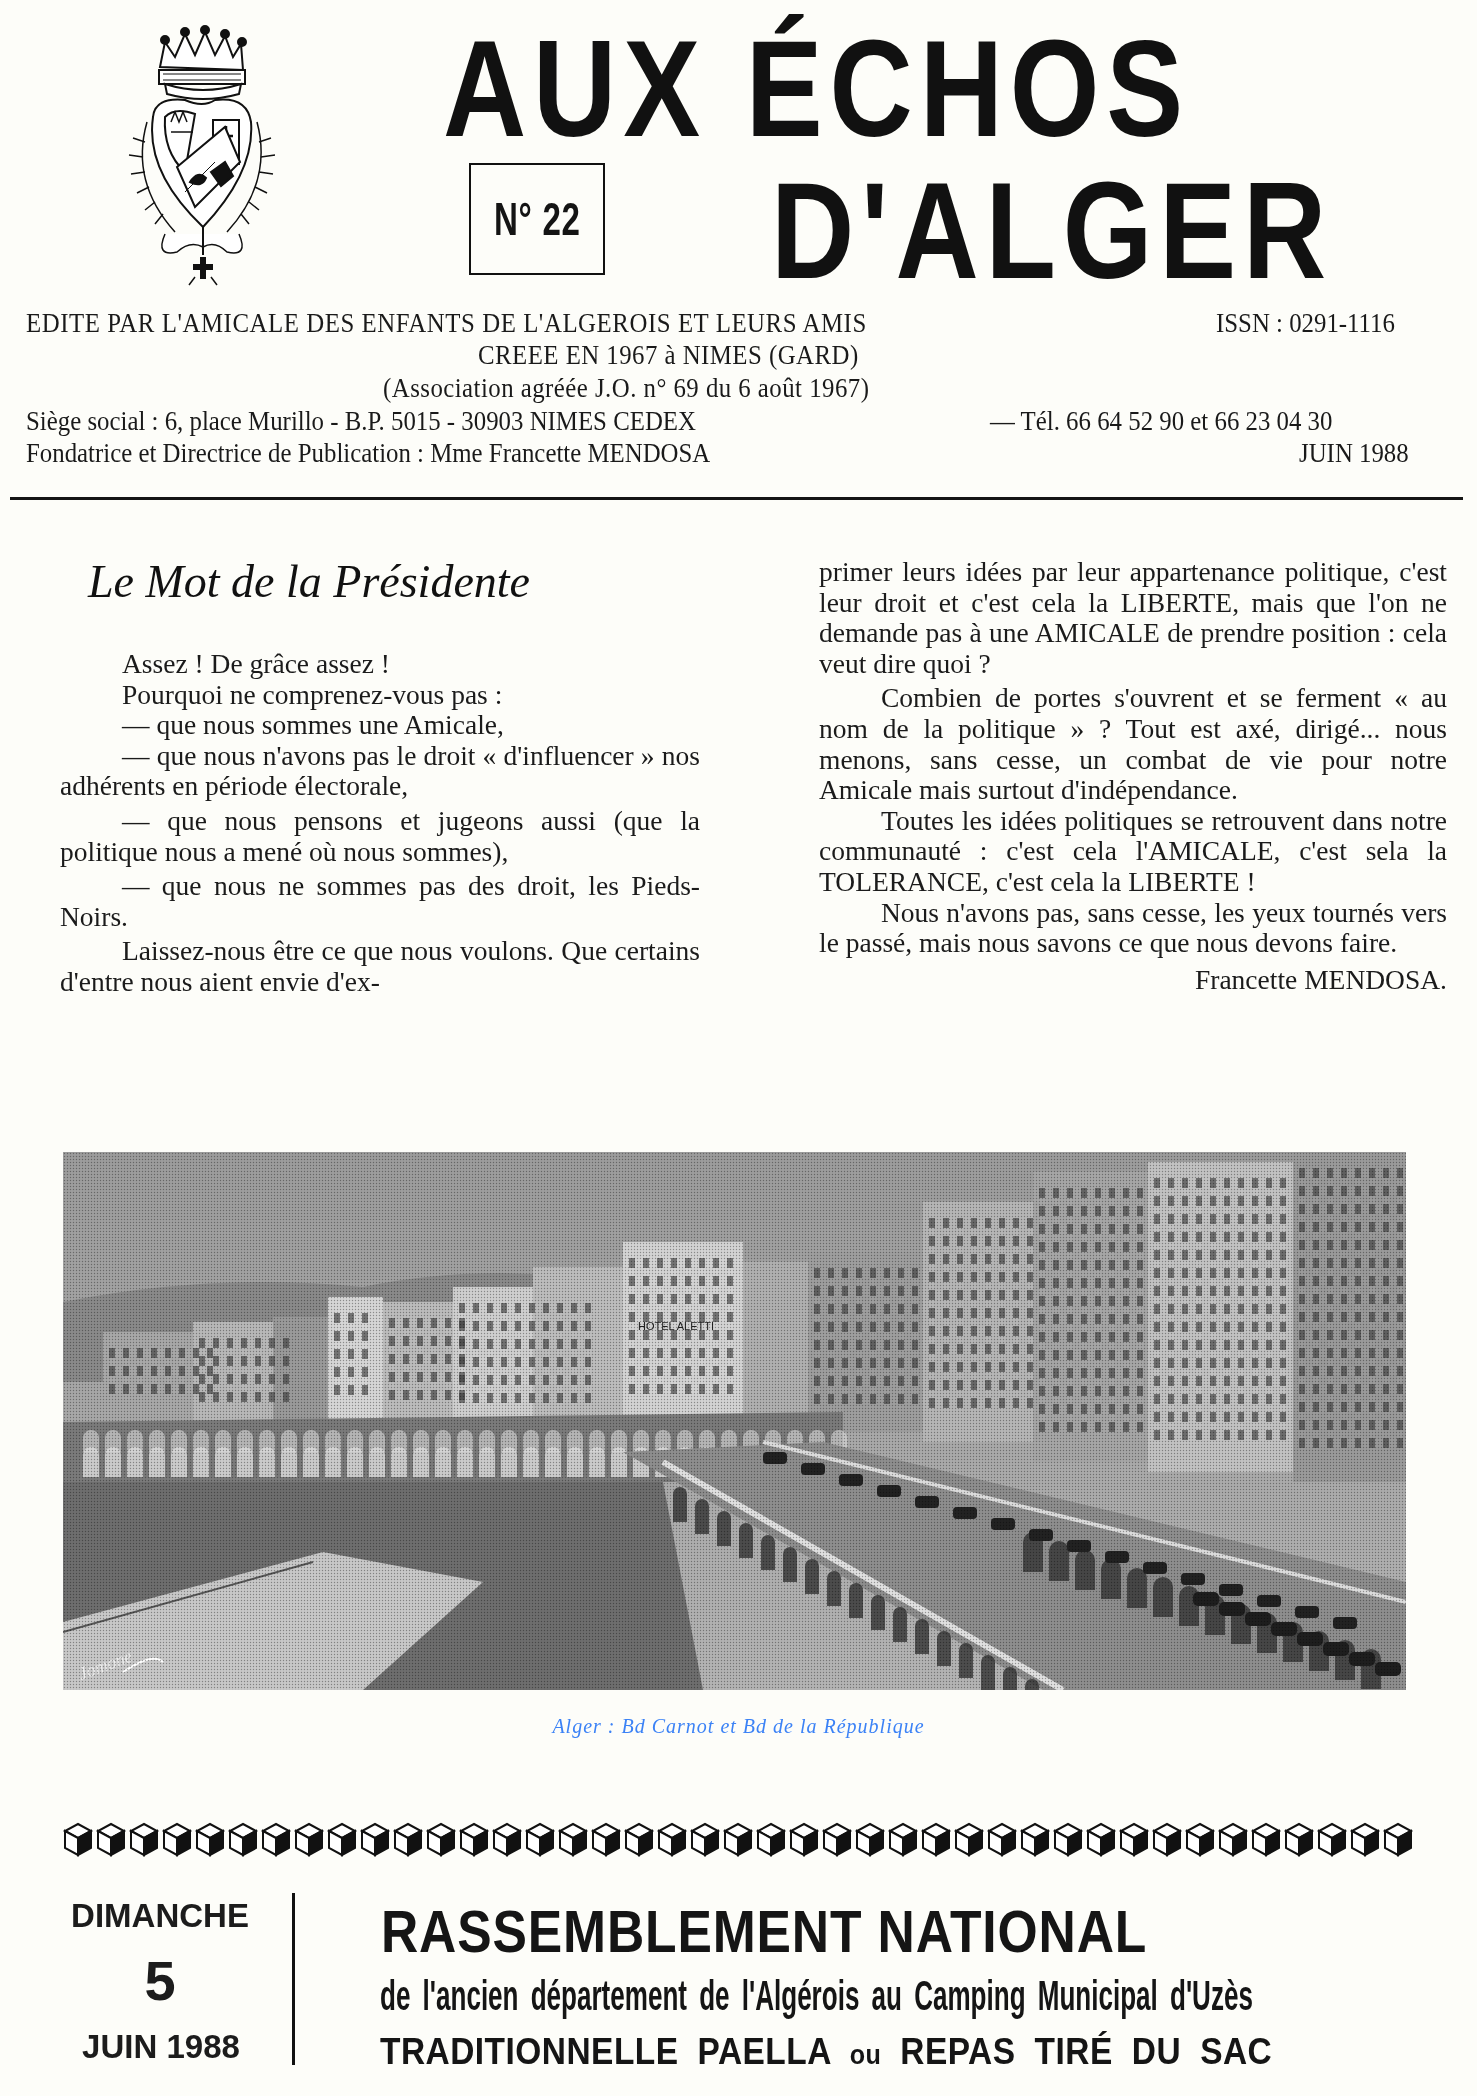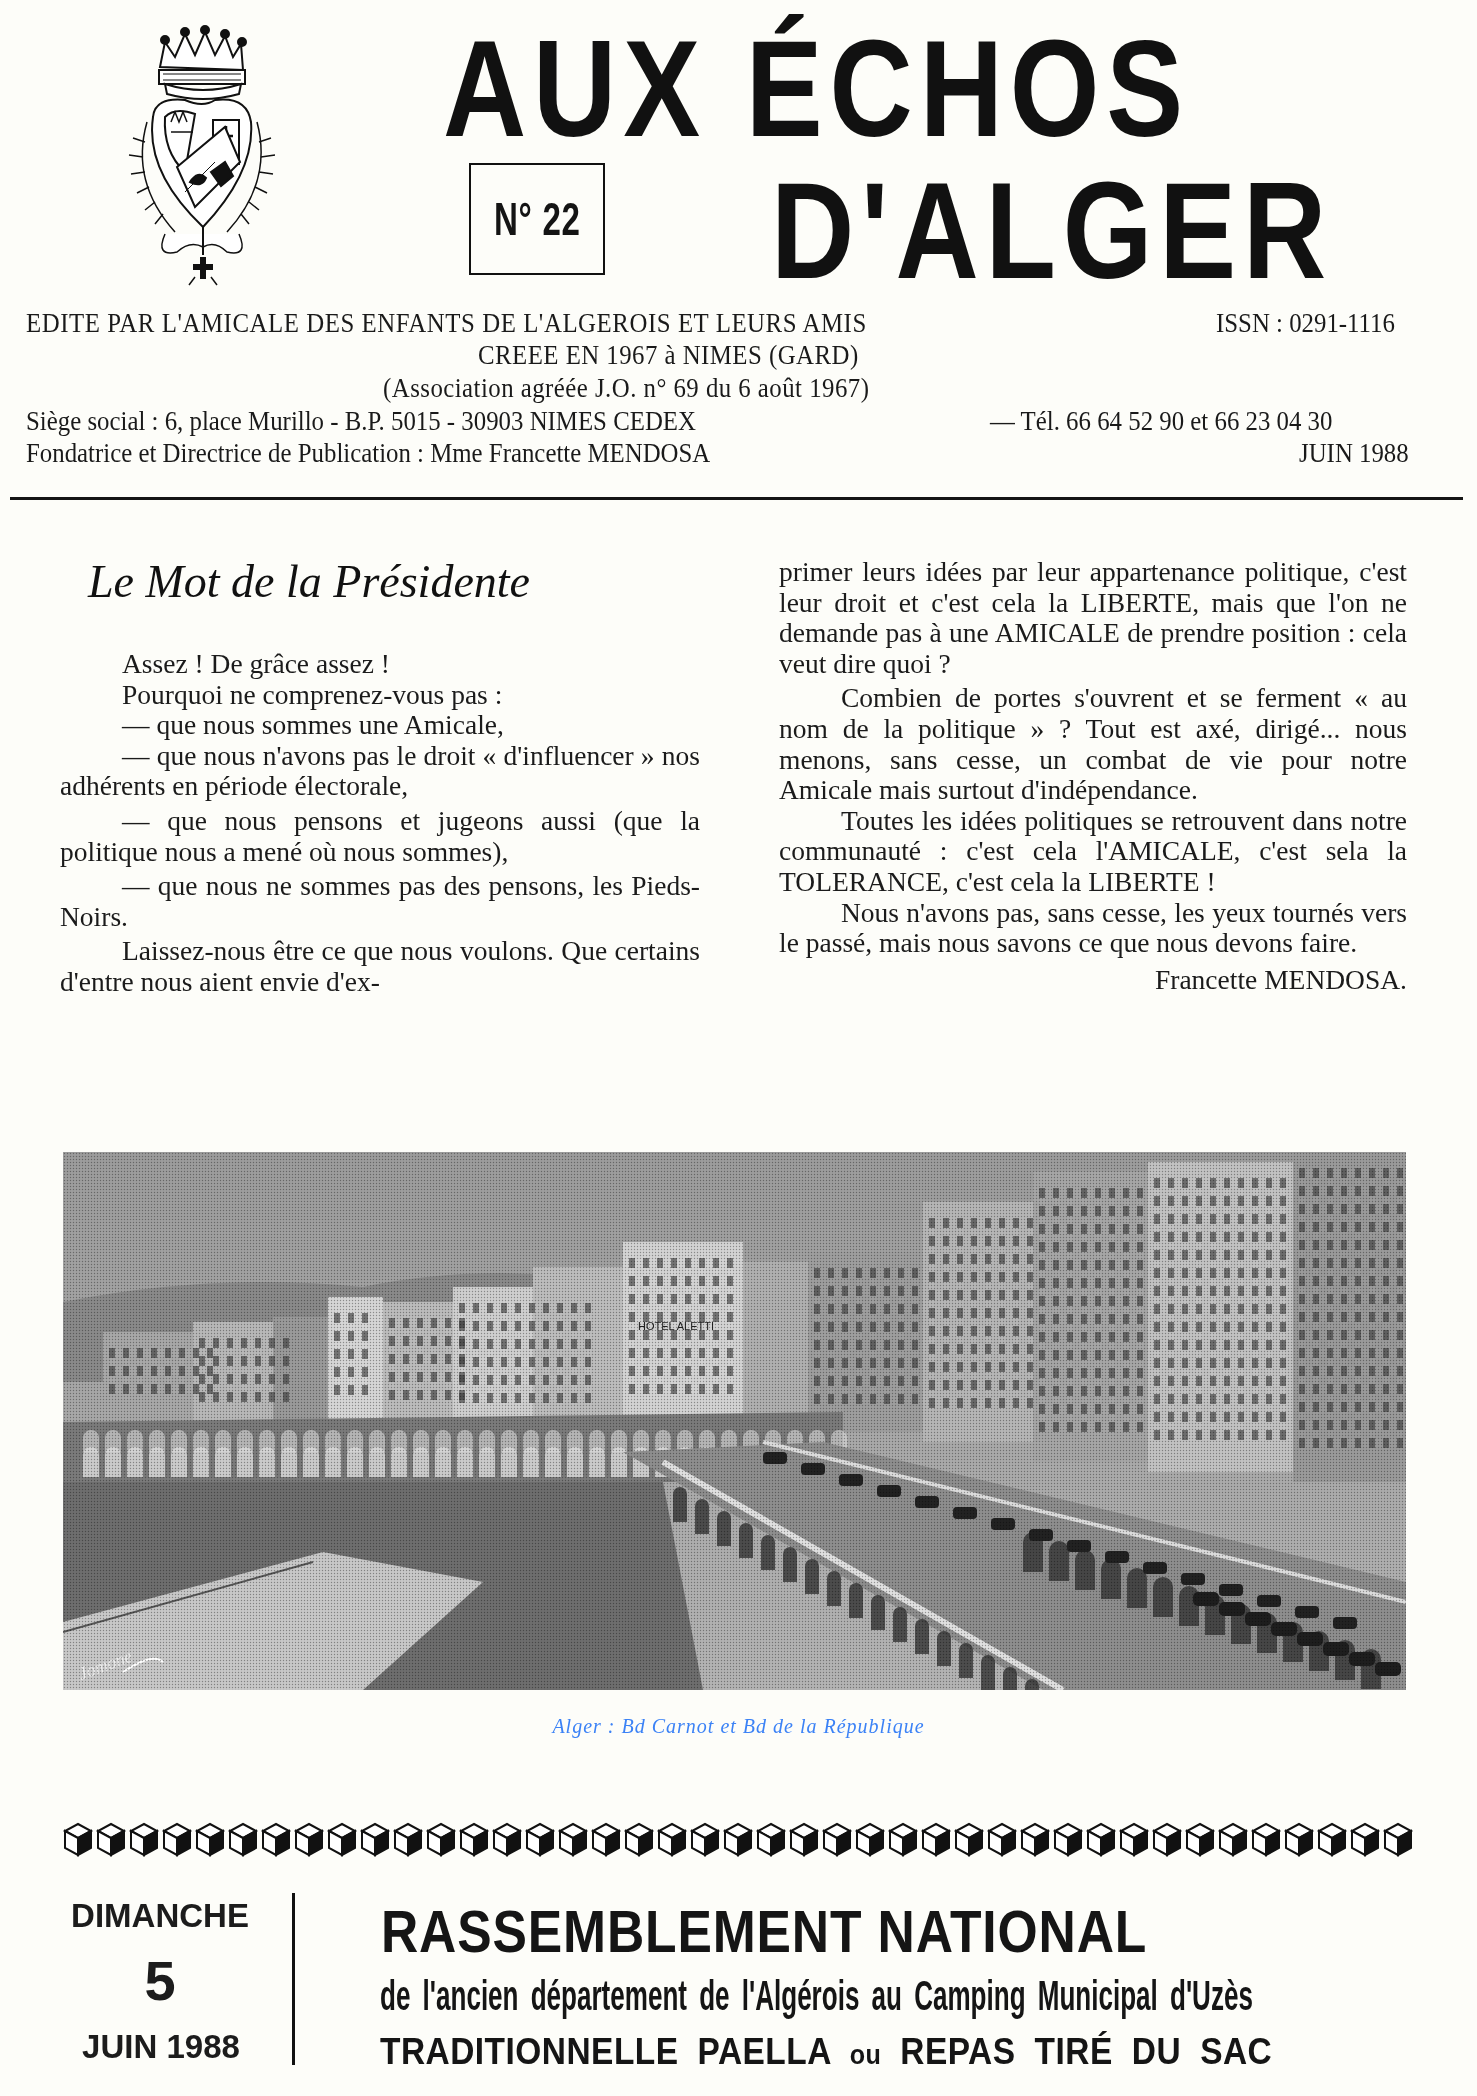--- a/index.html
+++ b/index.html
@@ -58,21 +58,21 @@
     white-space: nowrap; color: #111;
   }
   .col {
     font-size: 27.5px; line-height: 30.6px; text-align: justify;
     color: #1b1b1b;
   }
   .col p { margin: 0; }
   .col .ind { text-indent: 62px; }
   .col .gap { margin-top: 4px; }
   #col-left  { left: 60px; top: 649px; width: 640px; }
-  #col-right { left: 779px; top: 557px; width: 628px; }
+  #col-right { left: 819px; top: 557px; width: 628px; }
   #signature { text-align: right; margin-top: 6px !important; }
 
   
   #photo { left: 63px; top: 1152px; width: 1343px; height: 538px; background: #8d8d8d; overflow: hidden; }
   #photo svg { display: block; }
   #caption {
     left: 0; top: 1715px; width: 1477px; text-align: center;
     font-size: 20px; font-style: italic; letter-spacing: 1px; color: #3b82f6;
   }
 
@@ -165,21 +165,21 @@
 <div id="rule" class="abs"></div>
 
 <div id="art-title" class="abs">Le Mot de la Présidente</div>
 
 <div id="col-left" class="abs col">
   <p class="ind">Assez ! De grâce assez !</p>
   <p class="ind">Pourquoi ne comprenez-vous pas :</p>
   <p class="ind">— que nous sommes une Amicale,</p>
   <p class="ind">— que nous n'avons pas le droit « d'influencer » nos adhérents en période électorale,</p>
   <p class="ind gap">— que nous pensons et jugeons aussi (que la politique nous a mené où nous sommes),</p>
-  <p class="ind gap">— que nous ne sommes pas des pensons, les Pieds-Noirs.</p>
+  <p class="ind gap">— que nous ne sommes pas des droit, les Pieds-Noirs.</p>
   <p class="ind gap">Laissez-nous être ce que nous voulons. Que certains d'entre nous aient envie d'ex-</p>
 </div>
 
 <div id="col-right" class="abs col">
   <p>primer leurs idées par leur appartenance politique, c'est leur droit et c'est cela la LIBERTE, mais que l'on ne demande pas à une AMICALE de prendre position : cela veut dire quoi ?</p>
   <p class="ind gap">Combien de portes s'ouvrent et se ferment « au nom de la politique » ? Tout est axé, dirigé... nous menons, sans cesse, un combat de vie pour notre Amicale mais surtout d'indépendance.</p>
   <p class="ind">Toutes les idées politiques se retrouvent dans notre communauté : c'est cela l'AMICALE, c'est sela la TOLERANCE, c'est cela la LIBERTE !</p>
   <p class="ind">Nous n'avons pas, sans cesse, les yeux tournés vers le passé, mais nous savons ce que nous devons faire.</p>
   <p id="signature">Francette MENDOSA.</p>
 </div>

